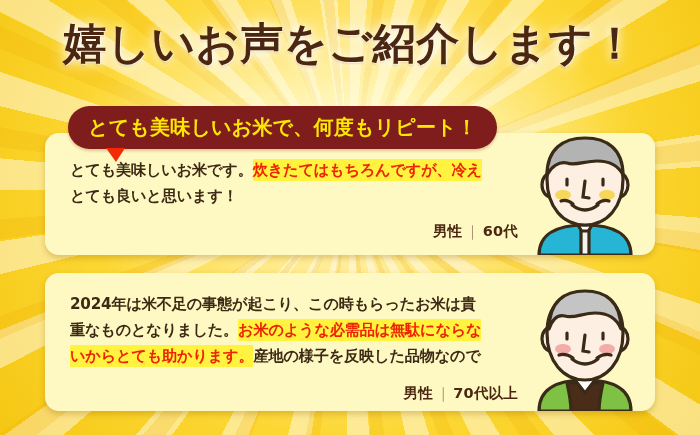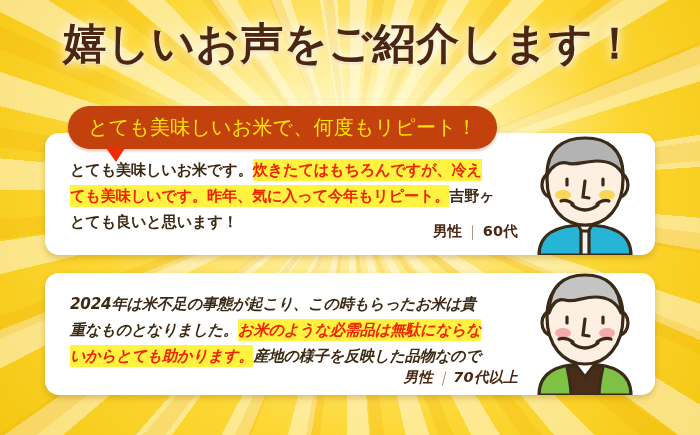--- a/index.html
+++ b/index.html
@@ -69,41 +69,41 @@
       1px 1px 0 rgba(255,255,255,0.55),
       0 2px 2px rgba(140,80,10,0.25);
     white-space: nowrap;
   }
 
   
   .card {
     position: absolute;
     left: 45px;
     width: 610px;
-    background: #ffffff;
+    background: #fef9c3;
     border-radius: 14px;
     box-shadow: 0 3px 6px rgba(150,95,0,0.30);
   }
   #card1 { top: 133px; height: 122px; }
-  #card2 { top: 273px; height: 122px; font-style: italic; }
+  #card2 { top: 273px; height: 138px; }
 
   
   .ribbon-wrap {
     position: absolute;
     left: 68px;
     top: 106px;
     z-index: 5;
   }
   .ribbon {
     position: relative;
     display: inline-block;
-    background: #c2410c;
+    background: #7f1d1d;
     color: #ffe800;
     font-size: 20px;
-    font-weight: 400;
+    font-weight: 700;
     line-height: 1;
     padding: 11px 20px 12px 20px;
     border-radius: 22px;
     white-space: nowrap;
     letter-spacing: 0.2px;
     box-shadow: 0 2px 3px rgba(140,40,0,0.25);
   }
   .ribbon-tail {
     position: absolute;
     left: 38px;
@@ -175,21 +175,20 @@
   <div class="bg-base"></div>
   <div class="bg-rays"></div>
   <div class="bg-rays2"></div>
   <div class="bg-glow"></div>
 
   <div class="title">嬉しいお声をご紹介します！</div>
 
   <div class="card" id="card1">
     <div class="body-text" id="c1text">
         <span class="ln"><span>とても美味しいお米です。</span><mark class="hl">炊きたてはもちろんですが、冷え</mark></span>
-        <span class="ln"><mark class="hl">ても美味しいです。昨年、気に入って今年もリピート。</mark><span>吉野ヶ</span></span>
         <span class="ln"><span>とても良いと思います！</span></span>
       </div>
     <div class="attrib">
       <span>男性</span><span class="sep">｜</span><span>60代</span>
     </div>
     <div class="avatar">
       <svg width="124" height="122" viewBox="0 0 124 122">
         <g stroke="#3a2a18" stroke-width="3.2" stroke-linejoin="round" stroke-linecap="round" fill="none">
           <path d="M16 122 C16 101 34 92 62 92 C90 92 108 101 108 122 Z" fill="#27b5d6"></path>
           <path d="M55 92 L62 104 L69 92 Z" fill="#ffffff"></path>

